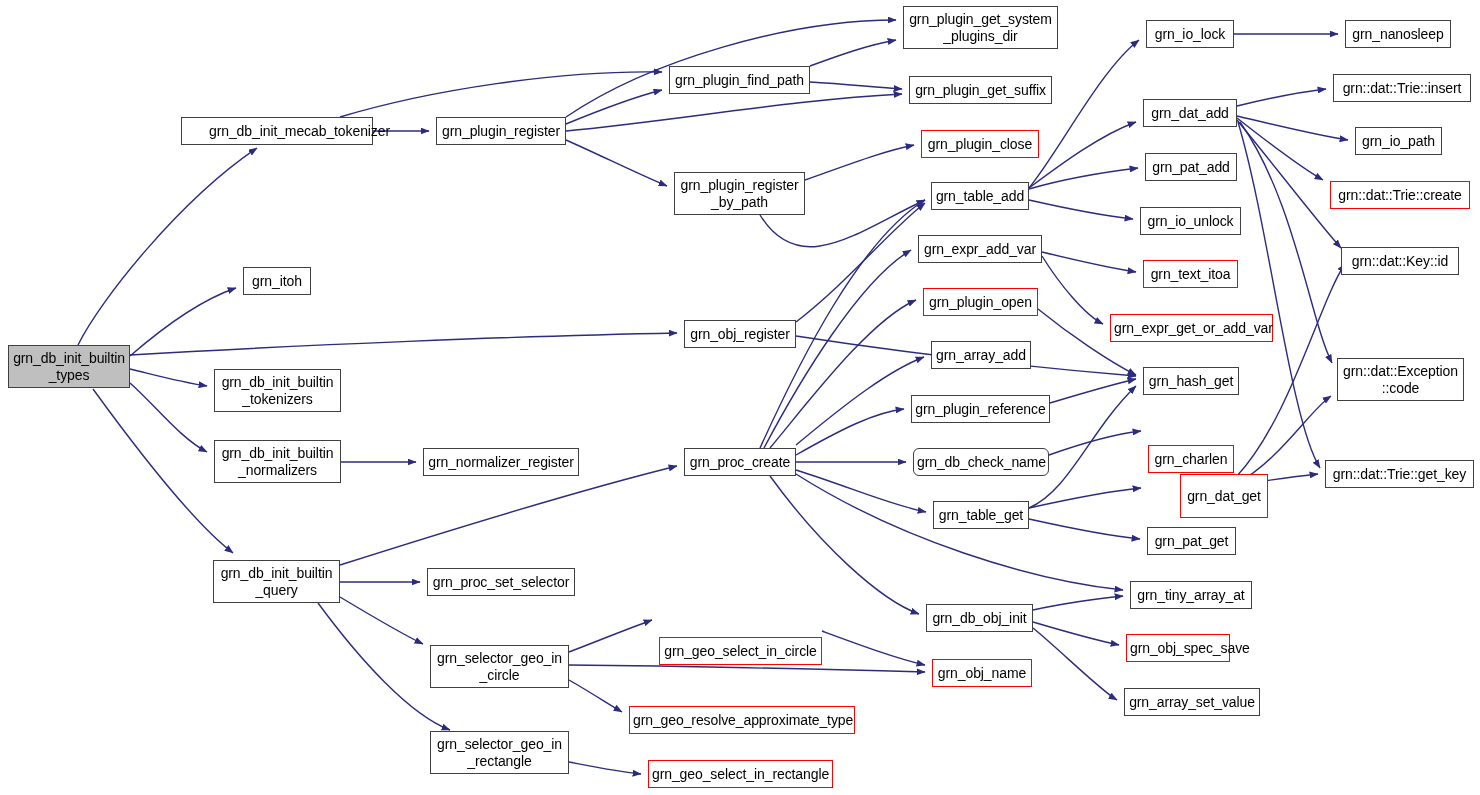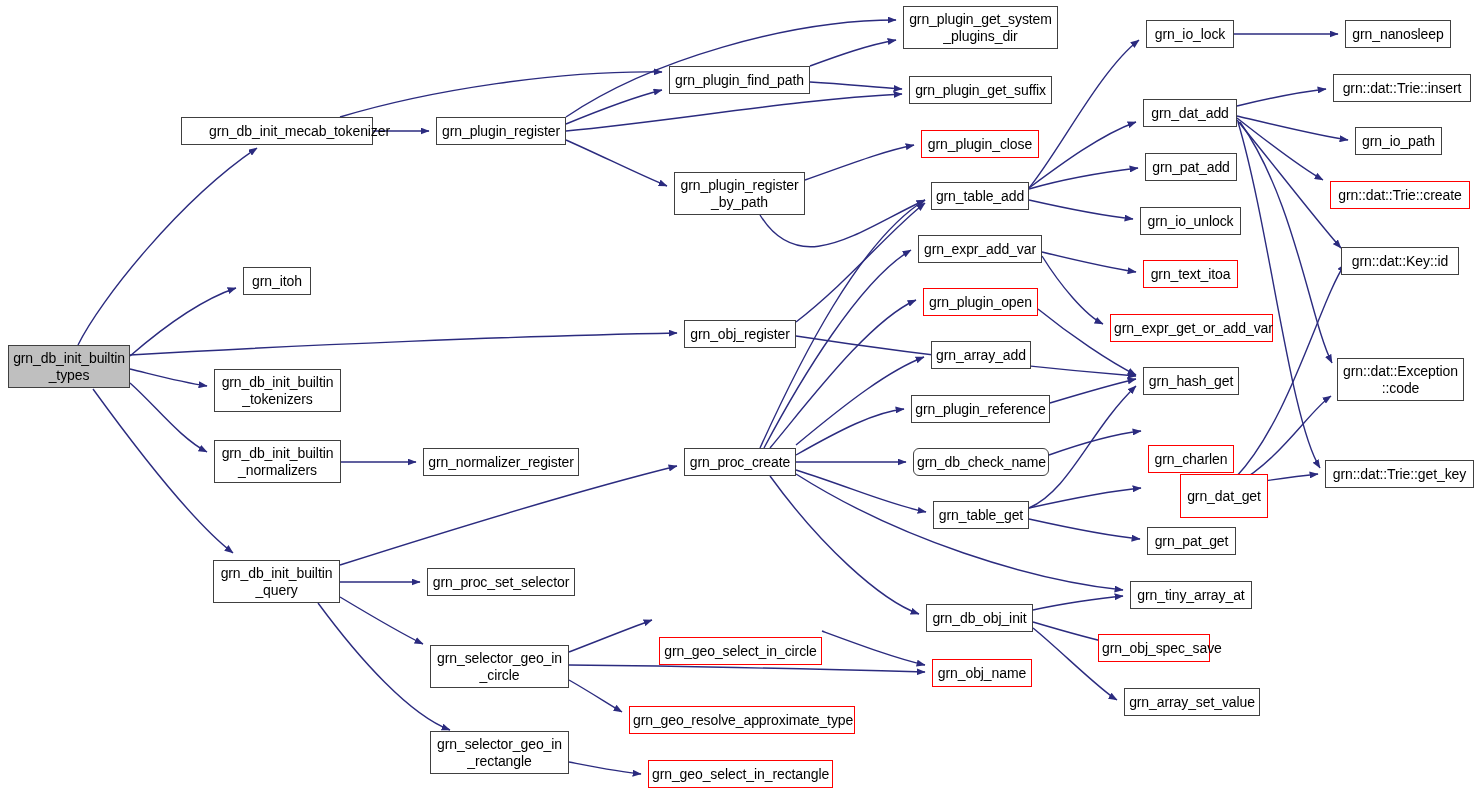--- a/index.html
+++ b/index.html
@@ -174,21 +174,21 @@
       <div class="node" style="left: 1143px; top: 99px; width: 94px; height: 28px;"><span class="node-label">grn_dat_add</span></div>
       <div class="node" style="left: 1145px; top: 153px; width: 92px; height: 28px;"><span class="node-label">grn_pat_add</span></div>
       <div class="node" style="left: 1140px; top: 207px; width: 101px; height: 28px;"><span class="node-label">grn_io_unlock</span></div>
       <div class="node red" style="left: 1143px; top: 260px; width: 95px; height: 28px;"><span class="node-label">grn_text_itoa</span></div>
       <div class="node red" style="left: 1110px; top: 314px; width: 163px; height: 28px;"><span class="node-label">grn_expr_get_or_add_var</span></div>
       <div class="node" style="left: 1143px; top: 367px; width: 96px; height: 28px;"><span class="node-label">grn_hash_get</span></div>
       <div class="node red" style="left: 1148px; top: 421px; width: 86px; height: 28px; margin-top: 24px;"><span class="node-label">grn_charlen</span></div>
       <div class="node red" style="left: 1180px; top: 474px; width: 88px; height: 44px;"><span class="node-label">grn_dat_get</span></div>
       <div class="node" style="left: 1147px; top: 527px; width: 89px; height: 28px;"><span class="node-label">grn_pat_get</span></div>
       <div class="node" style="left: 1130px; top: 581px; width: 122px; height: 28px;"><span class="node-label">grn_tiny_array_at</span></div>
-      <div class="node red" style="left: 1098px; top: 634px; width: 112px; height: 28px;"><span class="node-label">grn_obj_spec_save</span></div>
+      <div class="node red" style="left: 1126px; top: 634px; width: 104px; height: 28px;"><span class="node-label">grn_obj_spec_save</span></div>
       <div class="node" style="left: 1124px; top: 688px; width: 136px; height: 28px;"><span class="node-label">grn_array_set_value</span></div>
       <div class="node" style="left: 1345px; top: 20px; width: 106px; height: 28px;"><span class="node-label">grn_nanosleep</span></div>
       <div class="node" style="left: 1333px; top: 74px; width: 138px; height: 28px; align-items: center;"><span class="node-label">grn::dat::Trie::insert</span></div>
       <div class="node" style="left: 1355px; top: 127px; width: 87px; height: 28px;"><span class="node-label">grn_io_path</span></div>
       <div class="node red" style="left: 1330px; top: 181px; width: 140px; height: 28px;"><span class="node-label">grn::dat::Trie::create</span></div>
       <div class="node" style="left: 1341px; top: 247px; width: 118px; height: 28px;"><span class="node-label">grn::dat::Key::id</span></div>
       <div class="node" style="left: 1337px; top: 358px; width: 127px; height: 43px;"><span class="node-label">grn::dat::Exception
 ::code</span></div>
       <div class="node" style="left: 1325px; top: 460px; width: 149px; height: 28px;"><span class="node-label">grn::dat::Trie::get_key</span></div>
     </div>

